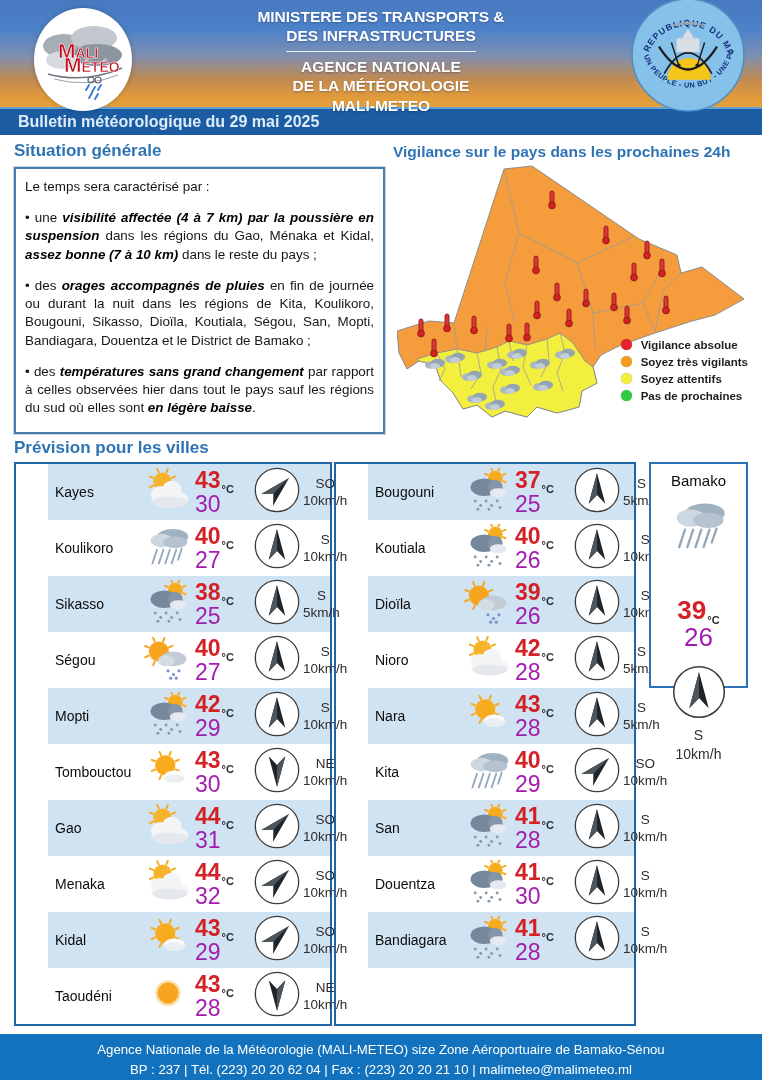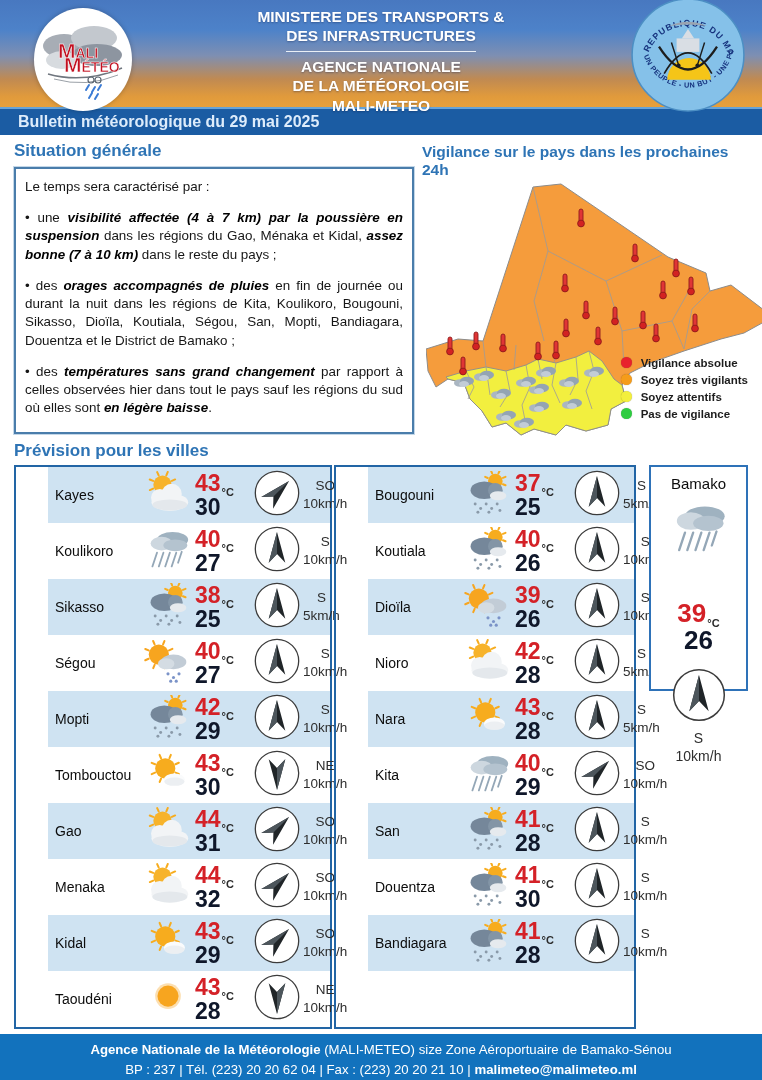--- a/index.html
+++ b/index.html
@@ -13,21 +13,21 @@
   .hdr-divider{width:190px;height:1px;background:#e9eff6;margin:5px auto 5px;}
   .logo-wrap{position:absolute;left:34px;top:8px;width:98px;height:103px;background:#fff;border-radius:50%;
     box-shadow:0 0 5px rgba(0,0,0,.25);overflow:hidden;}
   .seal-wrap{position:absolute;right:16px;top:-3px;width:116px;height:116px;}
   
   .bulletin-bar{height:26px;background:#1b5ca3;border-top:2px solid #66a3d8;color:#ddecfb;font-size:16px;
     font-weight:bold;display:flex;align-items:center;padding-left:18px;flex:0 0 auto;}
   
   main{flex:1 1 auto;padding:3px 14px 0;overflow:hidden;}
   .top-section{display:flex;}
-  .sit-col{width:400px;flex:0 0 auto;}
+  .sit-col{width:371px;flex:0 0 auto;}
   .vig-col{flex:1;margin-left:6px;position:relative;}
   h2.sec{color:#2e74b5;font-size:17px;margin:3px 0 6px;font-weight:bold;}
   h2.vig{color:#2e74b5;font-size:15.5px;margin:5px 0 0 2px;font-weight:bold;}
   .sit-box{border:2px solid #4a7dab;outline:1px solid #c3d7e8;padding:9px 9px 2px;font-size:13.4px;
     line-height:1.36;color:#161616;text-align:justify;min-height:226px;box-sizing:border-box;}
   .sit-box p{margin:0 0 13px;}
   .sit-box b{font-weight:bold;color:#000;font-style:italic;}
   .map-wrap{position:relative;height:258px;}
   .map-svg{position:absolute;left:6px;top:2px;}
   .legend{position:absolute;right:0;bottom:12px;}
@@ -40,38 +40,38 @@
   .ftable{border:2px solid #2265a5;box-sizing:border-box;padding-left:32px;}
   .ftable.left{width:318px;}
   .ftable.right{width:302px;margin-left:2px;}
   .frow{display:flex;align-items:center;height:56px;padding:0 3px 0 7px;background:#fff;box-sizing:border-box;}
   .frow.alt{background:#cfe3f2;}
   .blank-row{height:56px;background:#fff;}
   .city{width:88px;font-size:14px;color:#0c0c0c;flex:0 0 auto;}
   .wicon{width:52px;flex:0 0 auto;}
   .temps{width:58px;line-height:1;flex:0 0 auto;}
   .tmax{font-size:23px;font-weight:bold;color:#d42127;white-space:nowrap;}
-  .tmin{font-size:23px;font-weight:bold;color:#0f172a;margin-top:1px;}
+  .tmin{font-size:23px;font-weight:normal;color:#a21caf;margin-top:1px;}
   .degc{font-size:11px;color:#2b2b2b;position:relative;top:5px;margin-left:1px;font-weight:bold;}
   .compass{width:50px;flex:0 0 auto;}
   .wind{flex:1;text-align:center;font-size:13.5px;color:#2e2e2e;line-height:1.3;}
   
   .bamako{width:110px;margin-left:13px;border:2px solid #2e72b8;height:226px;text-align:center;
     padding-top:8px;box-sizing:border-box;background:#fff;}
   .bk-city{font-size:15px;color:#0c0c0c;}
   .bk-icon{margin:8px auto 0;width:64px;height:56px;}
   .bk-temps{margin-top:44px;line-height:1;}
   .bk-temps .tmax{font-size:26px;}
   .bk-temps .tmin{font-size:26px;}
   .bk-compass{margin:14px auto 0;width:56px;}
   .bk-wind{font-size:14px;color:#2e2e2e;line-height:1.3;margin-top:2px;}
   
   footer{flex:0 0 auto;margin-top:auto;height:46px;background:#1272bd;color:#fff;text-align:center;
     font-size:13.2px;line-height:1.55;padding-top:6px;box-sizing:border-box;}
-  footer b{font-weight:bold;}
+  footer b{font-weight:normal;}
 </style>
 </head>
 <body>
 
 <div class="page">
 
   <header>
     <div class="logo-wrap">
       <svg width="98" height="103" viewBox="0 0 98 103">
         <ellipse cx="49" cy="51" rx="48" ry="50" fill="#ffffff"></ellipse>
@@ -221,21 +221,21 @@
               <div class="lg-row">
       <span class="lg-dot" style="background:#f59c1a"></span>
       <span class="lg-label">Soyez très vigilants</span>
     </div>
               <div class="lg-row">
       <span class="lg-dot" style="background:#f3ef3d"></span>
       <span class="lg-label">Soyez attentifs</span>
     </div>
               <div class="lg-row">
       <span class="lg-dot" style="background:#2ecc40"></span>
-      <span class="lg-label">Pas de vigilance</span>
+      <span class="lg-label">Pas de prochaines</span>
     </div>
             </div>
         </div>
       </div>
     </div>
 
     <h2 class="sec prev">Prévision pour les villes</h2>
 
     <div class="forecast">
       <div class="ftable left">

